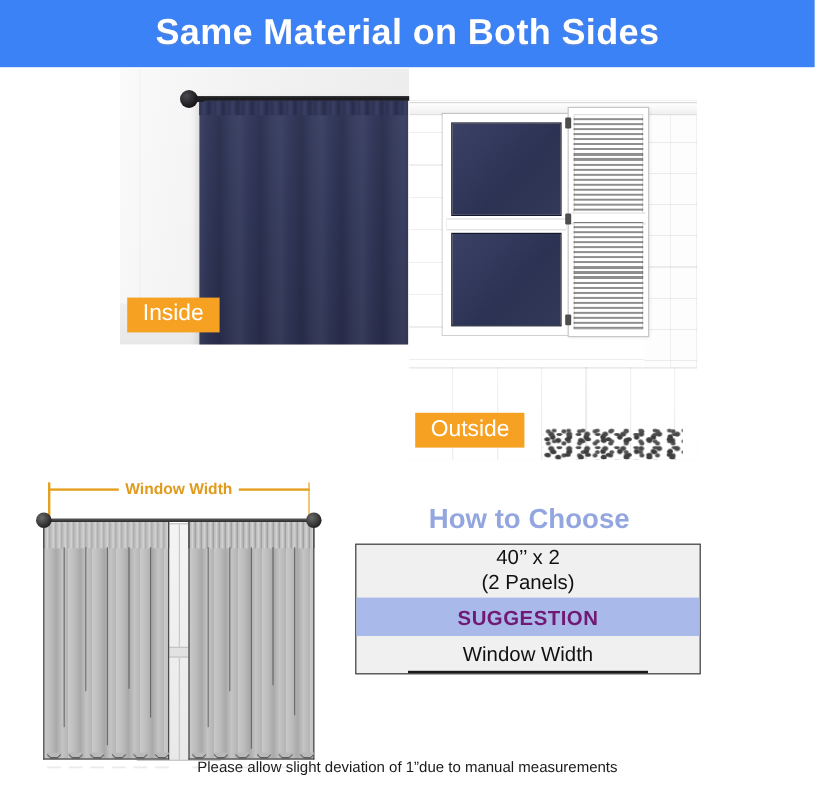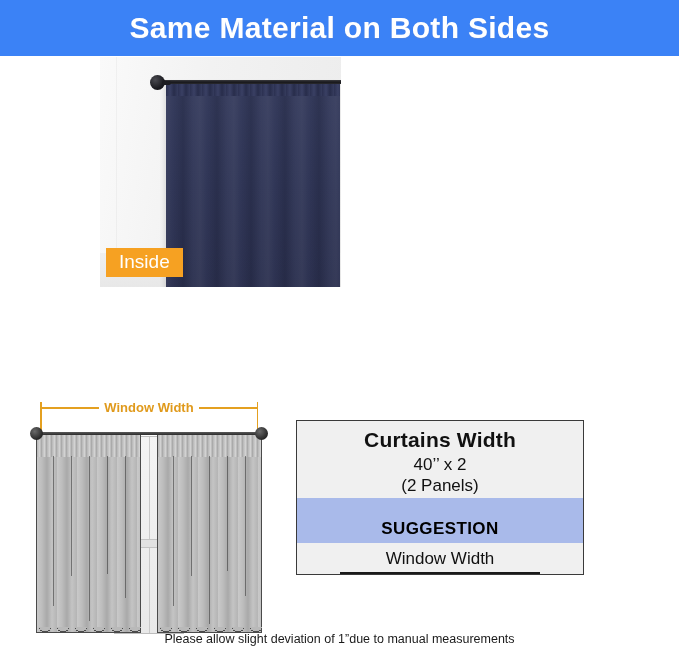--- a/index.html
+++ b/index.html
@@ -270,22 +270,22 @@
   }
   .choose-box{
     border:1px solid #3a3a3a;background:#f0f0f0;
     width:288px;box-sizing:border-box;
   }
   .row{text-align:center;color:#111;}
   .row-head{font-size:21px;font-weight:bold;padding:7px 0 2px;letter-spacing:.2px;}
   .row-sub{font-size:17px;padding:1px 0 0;}
   .row-sub2{font-size:17px;padding:1px 0 2px;}
   .row-suggest{
-    background:#a9baea;color:#000000;font-size:17px;font-weight:bold;
-    padding:21px 0 4px;letter-spacing:.4px;
+    background:#a9baea;color:#701a75;font-size:17px;font-weight:bold;
+    padding:8px 0 4px;letter-spacing:.4px;
   }
   .row-ww{font-size:17px;padding:6px 0 3px;}
   .rule{
     width:200px;height:2px;background:#1a1a1a;margin:0 auto;
   }
   .row-range{font-size:18px;padding:4px 0 9px;}
 
   
   .footer{
     position:absolute;left:0;right:0;top:632px;
@@ -308,20 +308,45 @@
       <div class="floor-left"></div>
       <div class="rod"></div>
       <div class="finial"></div>
       <div class="curtain">
         <div class="curtain-header"></div>
         <div class="curtain-hem"></div>
       </div>
       <div class="badge badge-inside">Inside</div>
     </div>
 
+    <div class="photo photo-right">
+      <div class="siding"></div>
+      <div class="brick-right"></div>
+      <div class="eave"></div>
+
+      <div class="win-frame">
+        <div class="pane pane-top"></div>
+        <div class="win-rail"></div>
+        <div class="pane pane-bot"></div>
+      </div>
+
+      <div class="shutter">
+        <div class="louvers louvers-top"></div>
+        <div class="shutter-mid"></div>
+        <div class="louvers louvers-bot"></div>
+        <div class="hinge" style="top:8px;"></div>
+        <div class="hinge" style="top:88px;"></div>
+        <div class="hinge" style="top:172px;"></div>
+      </div>
+
+      <div class="skirt"></div>
+      <div class="bush"></div>
+
+      <div class="badge badge-outside">Outside</div>
+    </div>
   </div>
 
   <div class="diagram">
 
     <div class="dim-line"></div>
     <div class="dim-tick dim-tick-l"></div>
     <div class="dim-tick dim-tick-r"></div>
     <div class="dim-label">
       <span>Window Width</span>
     </div>
@@ -347,23 +372,23 @@
       <div class="pleat" style="left:15px;height:150px;"></div>
       <div class="pleat" style="left:33px;height:120px;"></div>
       <div class="pleat" style="left:51px;height:168px;"></div>
       <div class="pleat" style="left:69px;height:115px;"></div>
       <div class="pleat" style="left:87px;height:140px;"></div>
       <div class="panel-scallop"></div>
     </div>
   </div>
 
   <div class="choose">
+    <div class="choose-title">How to Choose</div>
 
     <div class="choose-box">
-      <div class="row row-head">Curtains Width</div>
       <div class="row row-sub">40’’ x 2</div>
       <div class="row row-sub2">(2 Panels)</div>
 
       <div class="row row-suggest">SUGGESTION</div>
 
       <div class="row row-ww">Window Width</div>
       <div class="rule"></div>
     </div>
   </div>
 

